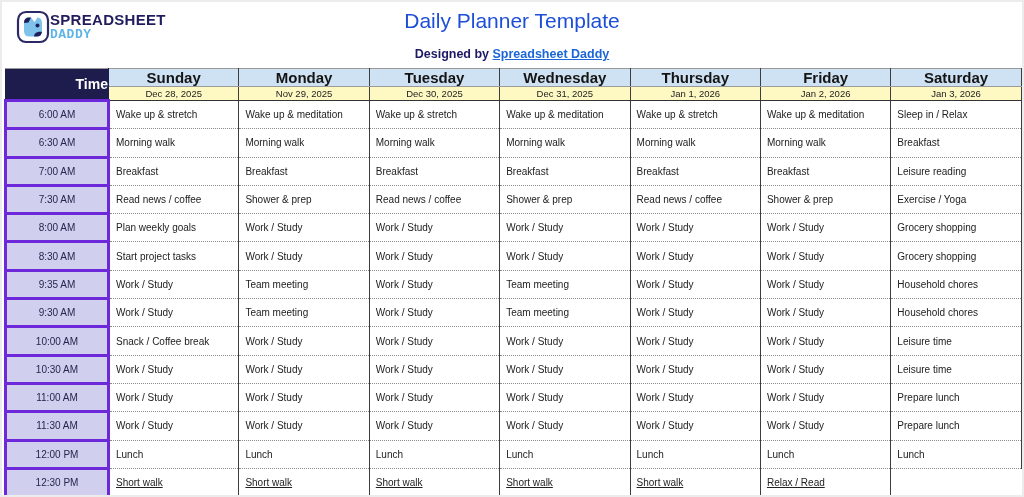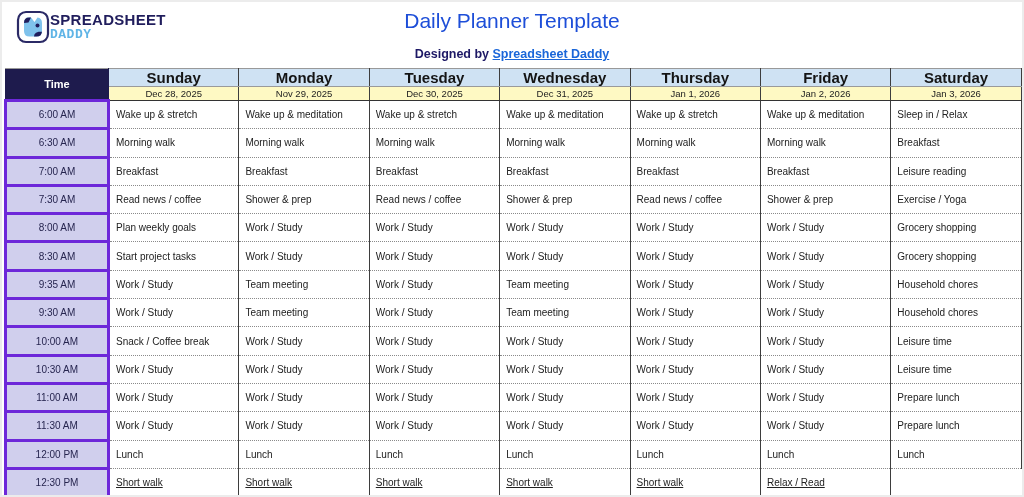--- a/index.html
+++ b/index.html
@@ -19,21 +19,21 @@
   .page-title { font-size:21px; font-weight:400; color:#1d4ed8; }
   .subtitle { font-size:12.5px; font-weight:700; color:#1d1865; margin-top:14px; }
   .subtitle a { color:#1a66d9; text-decoration:underline; cursor:pointer; }
   
   .planner-wrap { position:absolute; left:2px; top:66px; }
   table { border-collapse:collapse; table-layout:fixed; width:1016px; }
   col.c-time { width:103px; }
   col.c-day  { width:130.4px; }
   th, td { overflow:hidden; white-space:nowrap; }
   .time-head {
-    background:#1e1b4d; color:#fff; font-size:11px; font-weight:700; text-align:center;
+    background:#1e1b4d; color:#fff; font-size:14px; font-weight:700; text-align:right;
     border:1px solid #1e1b4d; border-top:1px solid #999;
   }
   .day-th {
     background:#cfe2f3; color:#141414; font-size:15px; font-weight:700; text-align:center;
     height:15px; border-left:1px solid #3d3d3d; border-right:1px solid #3d3d3d;
     border-top:1px solid #999; border-bottom:1px solid #9a9a9a;
   }
   .date-th {
     background:#fef9c3; color:#222; font-size:9.5px; font-weight:400; text-align:center;
     height:14px; border-left:1px solid #3d3d3d; border-right:1px solid #3d3d3d;

